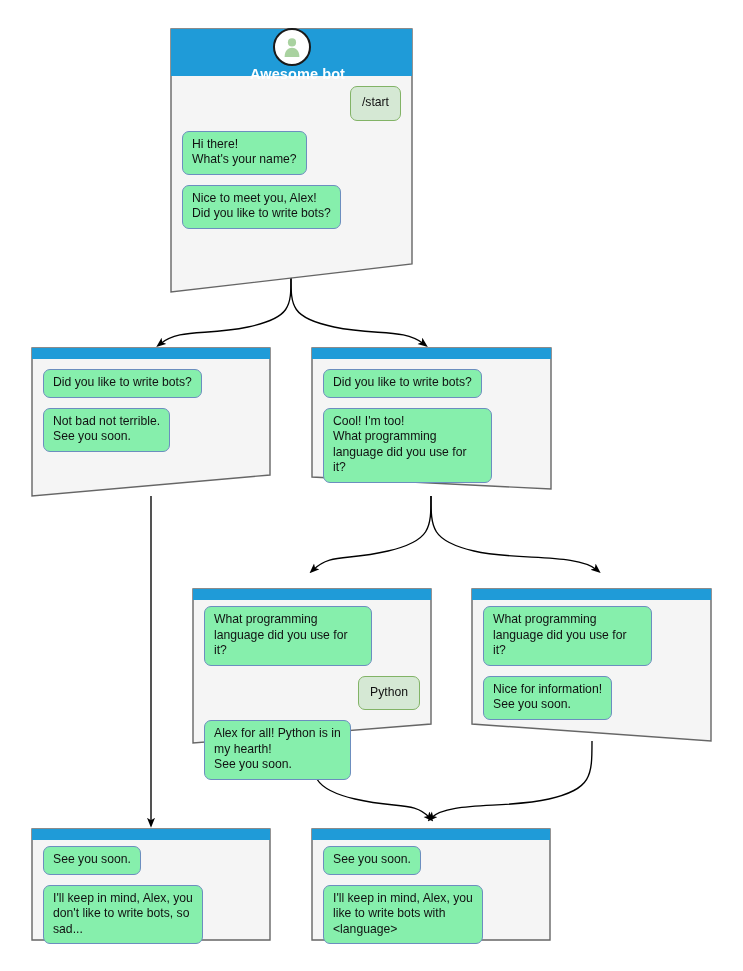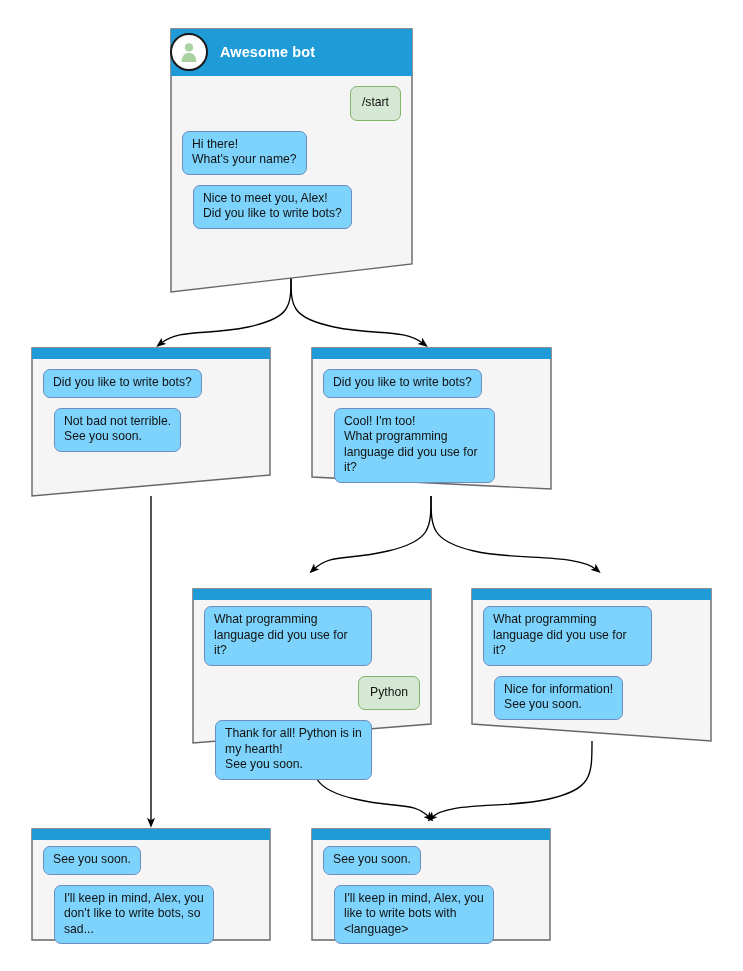--- a/index.html
+++ b/index.html
@@ -61,20 +61,21 @@
     right: 0;
     display: flex;
     align-items: center;
     box-sizing: border-box;
   }
   .chat-header.bar-only {
     height: 12px;
   }
   .chat-header.with-title {
     height: 48px;
+    flex-direction: column;
   }
   .avatar {
     width: 38px;
     height: 38px;
     border-radius: 50%;
     background: #ffffff;
     border: 2px solid #1a1a1a;
     display: flex;
     align-items: center;
     justify-content: center;
@@ -99,34 +100,34 @@
     box-sizing: border-box;
     padding: 10px 12px 10px 12px;
   }
 
   .msg-row {
     display: flex;
     margin-bottom: 10px;
   }
   .msg-row.bot  { justify-content: flex-start; }
   .msg-row.user { justify-content: flex-end; }
-  .msg-row:last-child { margin-bottom: 0; margin-left: 11px; }
+  .msg-row:last-child { margin-bottom: 0; }
 
   .bubble {
     box-sizing: border-box;
     border-radius: 7px;
     font-size: 12.2px;
     line-height: 15.5px;
     color: #111111;
     white-space: pre-line;
     padding: 5px 9px 6px 9px;
     max-width: 78%;
   }
   .bubble.bot {
-    background: #7dd3fc;
+    background: #86efac;
     border: 1px solid #6c8ebf;
   }
   .bubble.user {
     background: #d5e8d4;
     border: 1px solid #82b366;
     text-align: center;
     min-width: 46px;
     padding: 8px 11px 9px 11px;
   }
 </style>
@@ -239,21 +240,21 @@
       <div class="chat-header bar-only"></div>
       <div class="chat-body" style="top:12px; height:132px; padding-top:6px;">
         <div class="msg-row bot">
           <div class="bubble bot">What programming
 language did you use for it?</div>
         </div>
         <div class="msg-row user">
           <div class="bubble user">Python</div>
         </div>
         <div class="msg-row bot">
-          <div class="bubble bot">Thank for all! Python is in
+          <div class="bubble bot">Alex for all! Python is in
 my hearth!
 See you soon.</div>
         </div>
       </div>
     </div>
   </div>
 
   <div class="chat-node" style="left:471px; top:588px; width:241px; height:154px;">
     <svg class="node-shape" viewBox="0 0 241 154" preserveAspectRatio="none">
       <path d="M1,1 L240,1 L240,153 L1,136 Z" fill="#f5f5f5" stroke="#666666" stroke-width="1.4"></path>

